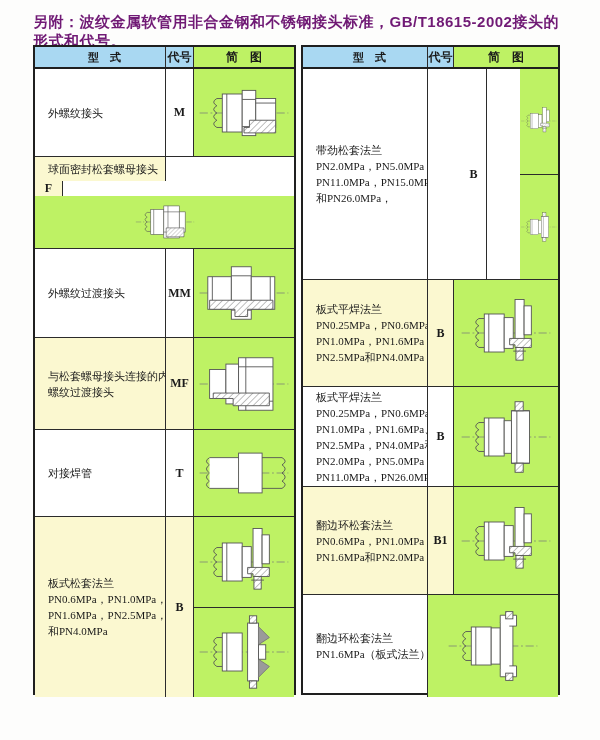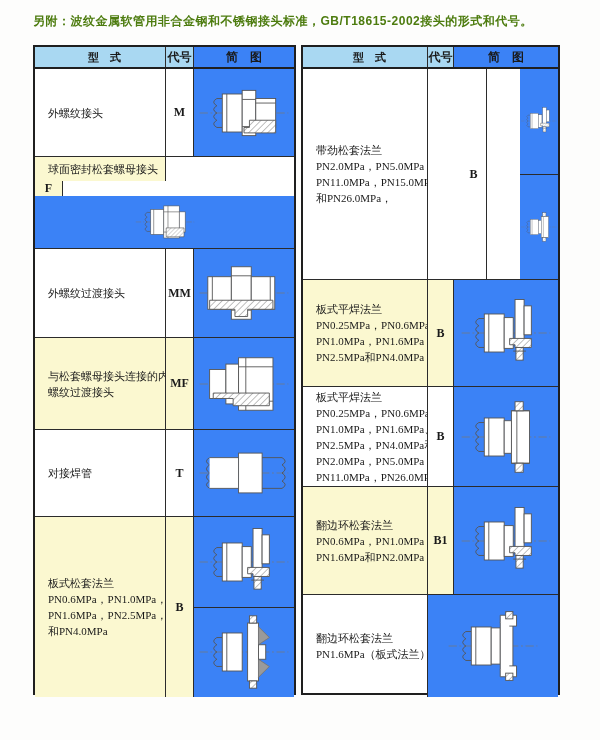--- a/index.html
+++ b/index.html
@@ -4,22 +4,22 @@
 <style>
   html,body{margin:0;padding:0;}
   body{
     width:600px;height:740px;position:relative;
     background:#fdfdfc;color:#1a1a1a;
     font-family:"Liberation Sans",sans-serif;
     overflow:hidden;
   }
   .heading{
     position:absolute;left:33px;top:13px;width:540px;
-    font-size:12px;font-weight:bold;letter-spacing:0.5px;
-    color:#4d7c0f;
+    font-size:15px;font-weight:bold;letter-spacing:0.5px;
+    color:#701a75;
   }
   .tables{
     position:absolute;left:33px;top:45px;width:527px;height:650px;
     display:flex;gap:5px;
   }
   .gtable{
     border:2px solid #1f1f1f;background:#fff;
     display:flex;flex-direction:column;box-sizing:border-box;
   }
   #table-left{width:263px;}
@@ -56,21 +56,21 @@
     font-family:"Liberation Serif",serif;
     font-size:11px;
   }
   .c0 .line{line-height:16px;white-space:nowrap;}
   .c1{
     display:flex;align-items:center;justify-content:center;
     font-family:"Liberation Serif",serif;
     font-size:12px;font-weight:600;
   }
   .hl .c0,.hl .c1{background:#fbf8d0;}
-  .c2{display:flex;flex-direction:column;background:#3b82f6;}
+  .c2{display:flex;flex-direction:column;background:#bef264;}
   .dg{flex:1;display:flex;align-items:center;justify-content:center;min-height:0;}
   .dg + .dg{border-top:1px solid #2b2b2b;}
   .dg svg{width:96px;height:76px;max-height:96%;}
 </style>
 </head>
 <body>
 
 <div class="heading">另附：波纹金属软管用非合金钢和不锈钢接头标准，GB/T18615-2002接头的形式和代号。</div>
 
 <div class="tables">

